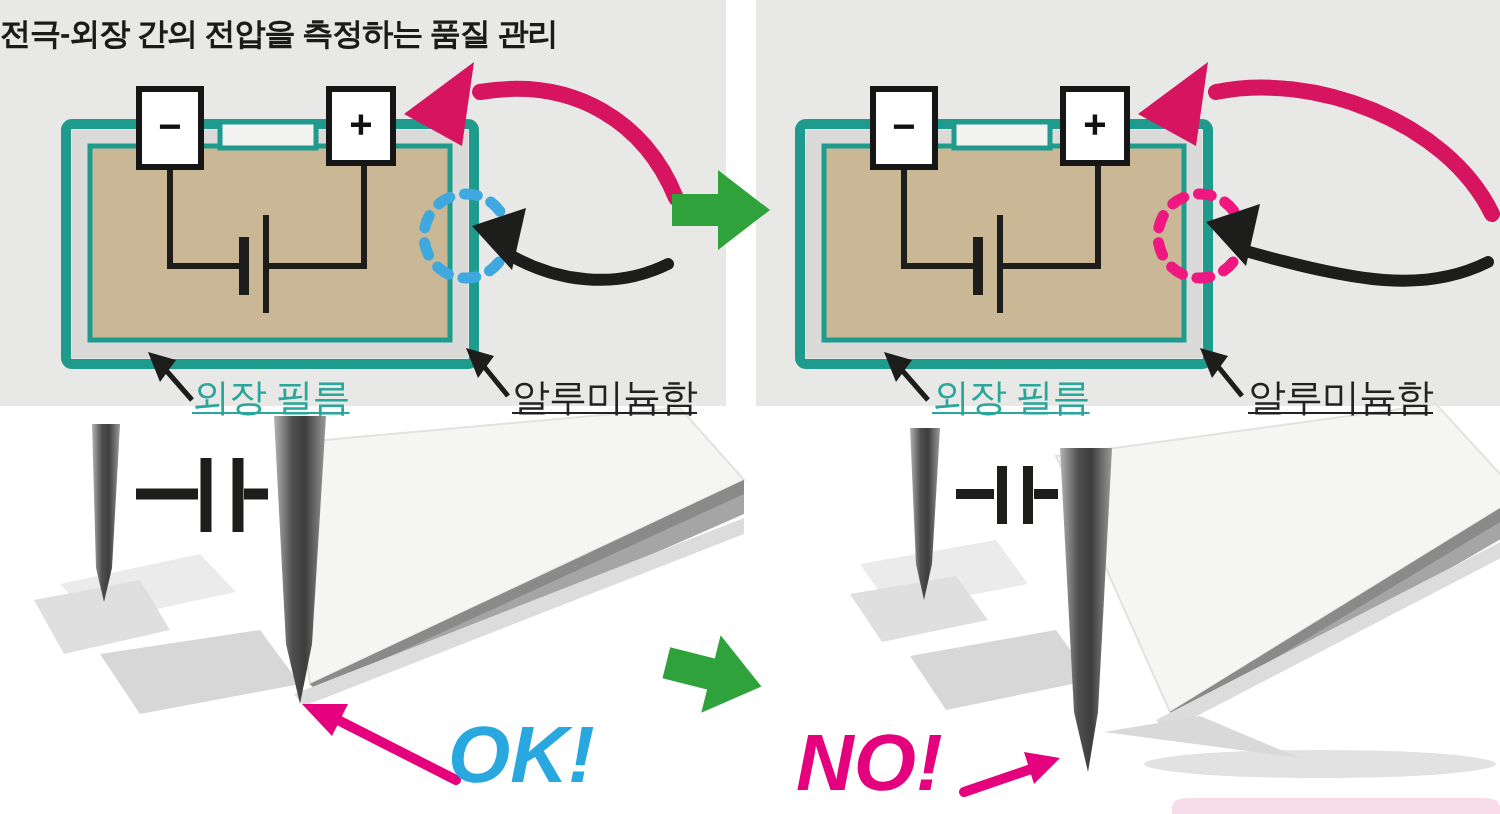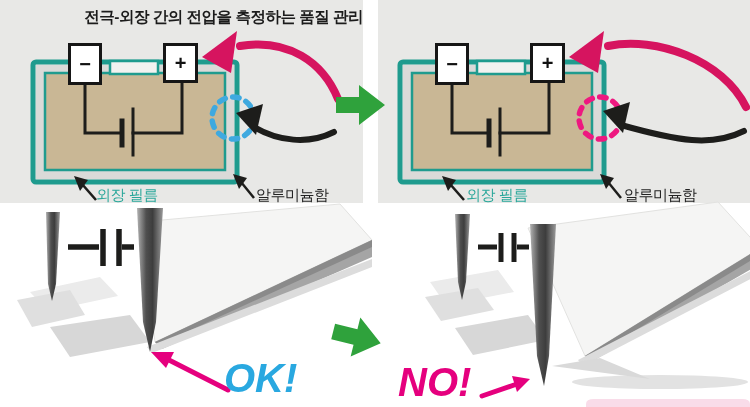--- a/index.html
+++ b/index.html
@@ -3,25 +3,25 @@
 <meta charset="utf-8">
 <style>
   html,body{margin:0;padding:0;background:#fff;}
   .stage{position:relative;width:750px;height:407px;overflow:hidden;background:#fff;
          font-family:"Liberation Sans","DejaVu Sans",sans-serif;}
   .panel{position:absolute;top:0;height:203px;background:var(--panel_bg);}
   .panel-left{left:0;width:363px;}
   .panel-right{left:378px;width:372px;}
   .gfx{position:absolute;left:0;top:0;z-index:1;}
   .txt{position:absolute;z-index:2;white-space:nowrap;}
-  .title{width:363px;text-align:right;top:7px;font-size:15.5px;font-weight:700;color:#1b1b1b;letter-spacing:-0.5px;}
+  .title{width:363px;text-align:left;top:7px;font-size:15.5px;font-weight:700;color:#1b1b1b;letter-spacing:-0.5px;}
   .title-right{left:378px;width:372px;}
   .electrode{position:absolute;z-index:2;background:#fff;border:3px solid #161616;box-sizing:border-box;
              display:flex;align-items:center;justify-content:center;font-weight:700;font-size:20px;color:#111;}
-  .lbl{font-size:15px;color:#222;letter-spacing:-0.5px;}
+  .lbl{font-size:19px;color:#222;letter-spacing:-0.5px;text-decoration:underline;}
   .lbl-film{color:var(--film_label_teal);}
   .result{font-size:40px;font-weight:800;font-style:italic;letter-spacing:0px;}
   .result-ok{color:var(--ok_blue);}
   .result-no{color:var(--no_magenta);}
   
   .stroke-teal{stroke:var(--teal);}
   .fill-tan{fill:var(--aluminum_tan);}
   .fill-green{fill:var(--arrow_green);}
   .stroke-blue{stroke:var(--probe_circle_blue);}
   .stroke-pink{stroke:var(--probe_circle_pink);}

